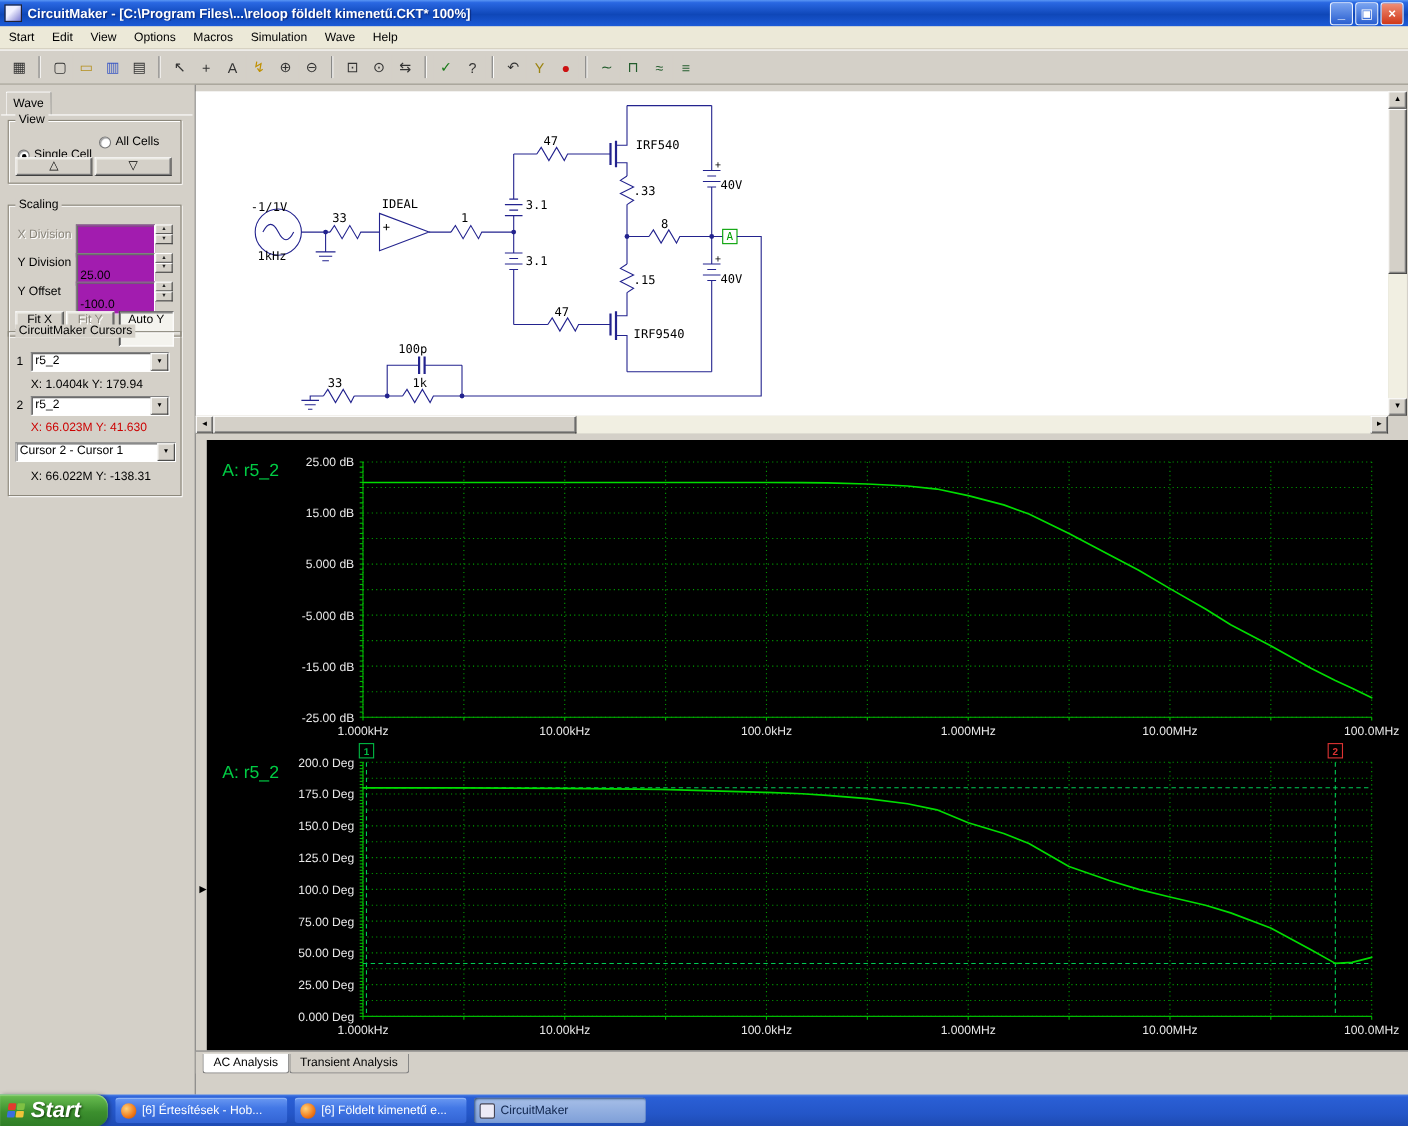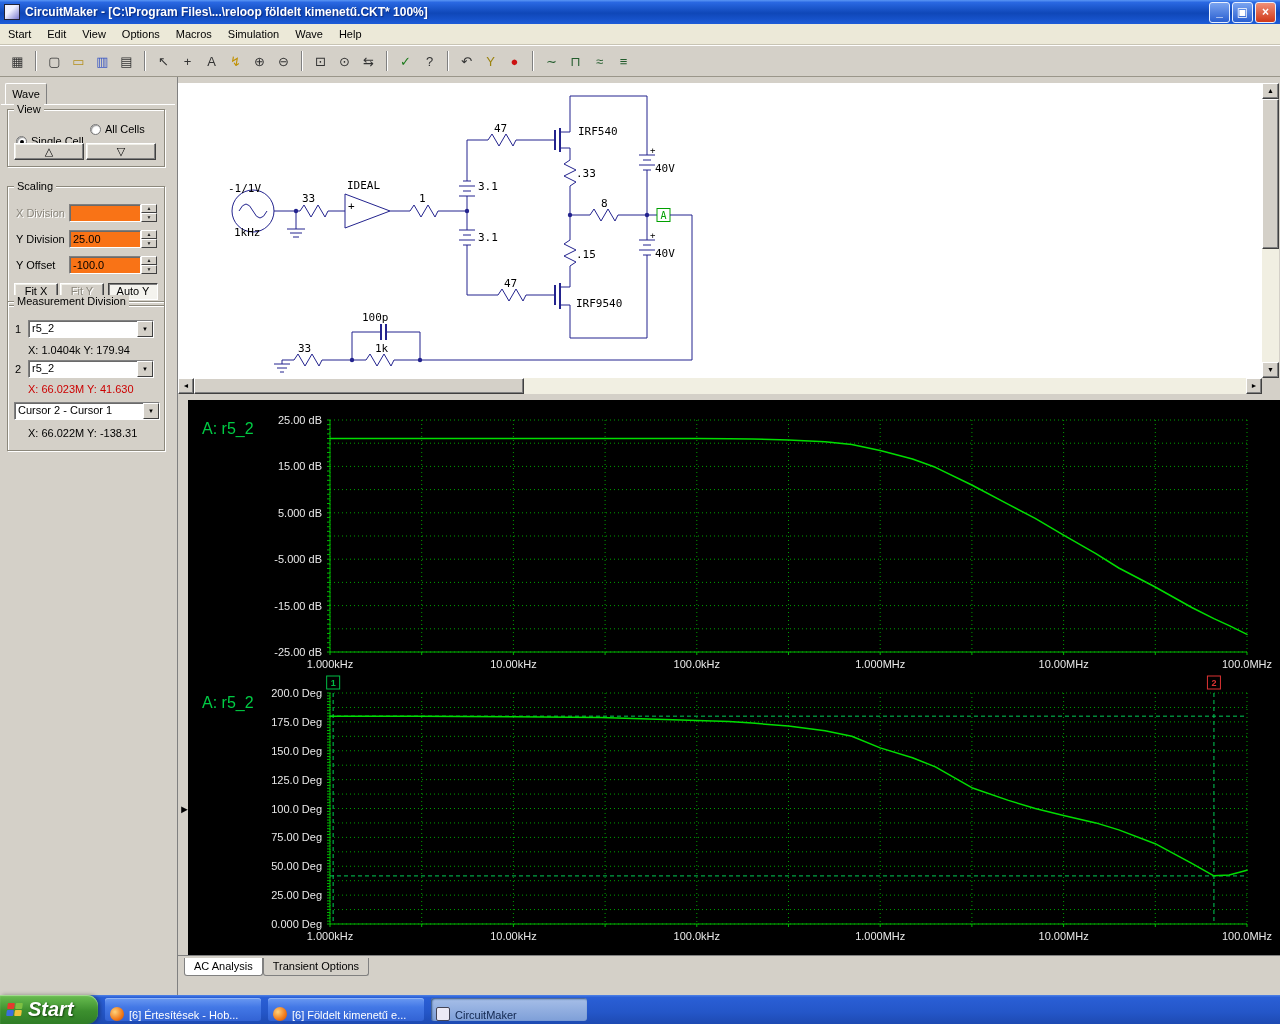--- a/index.html
+++ b/index.html
@@ -32,21 +32,21 @@
   .grp{position:absolute;border:1px solid #8c887c;box-shadow:inset 1px 1px 0 #fff,1px 1px 0 #fff;}
   .legend{position:absolute;top:-7px;left:6px;background:#d4d0c8;padding:0 3px;white-space:nowrap;}
   .radio{position:absolute;display:flex;align-items:center;gap:4px;}
   .rdot{width:11px;height:11px;border-radius:50%;background:#fff;border:1px solid #777;box-shadow:inset 1px 1px 1px #999;position:relative;flex:none;}
   .radio.checked .rdot::after{content:"";position:absolute;left:3px;top:3px;width:4px;height:4px;border-radius:50%;background:#000;}
   .btn3d{position:absolute;background:#d4d0c8;border:1px solid;border-color:#fff #404040 #404040 #fff;box-shadow:inset -1px -1px 0 #808080,inset 1px 1px 0 #f0efe8;text-align:center;font-size:11px;line-height:15px;}
   .btn3d.pressed{background:#f4f3ee;border-color:#404040 #fff #fff #404040;box-shadow:inset 1px 1px 0 #808080;}
   .btn3d.disabled{color:#8a867c;text-shadow:1px 1px 0 #fff;}
   .glabel{position:absolute;white-space:nowrap;}
   .glabel.dim{color:#8a867c;text-shadow:1px 1px 0 #fff;}
-  .field{position:absolute;background:#f97316;border:1px solid;border-color:#808080 #fff #fff #808080;box-shadow:inset 1px 1px 0 #6a6a6a;padding:2px 3px;height:18px;}
+  .field{position:absolute;background:#a21caf;border:1px solid;border-color:#808080 #fff #fff #808080;box-shadow:inset 1px 1px 0 #6a6a6a;padding:14px 3px;height:18px;}
   .spin{position:absolute;width:16px;height:18px;display:flex;flex-direction:column;}
   .spin span{flex:1;background:#d4d0c8;border:1px solid;border-color:#fff #404040 #404040 #fff;font-size:5px;line-height:7px;text-align:center;color:#222;}
   .combo{position:absolute;background:#fff;border:1px solid;border-color:#808080 #fff #fff #808080;box-shadow:inset 1px 1px 0 #6a6a6a;display:flex;align-items:stretch;height:18px;}
   .combo .ctext{flex:1;padding:1px 3px;white-space:nowrap;overflow:hidden;}
   .combo .carrow{width:16px;background:#d4d0c8;border:1px solid;border-color:#fff #404040 #404040 #fff;font-size:6px;line-height:14px;text-align:center;flex:none;}
   .readout{position:absolute;white-space:nowrap;}
   .readout.red{color:#cc0000;}
 
   
   #schematic{position:absolute;left:178px;top:83px;width:1084px;height:295px;background:#fff;}
@@ -89,21 +89,21 @@
     background:linear-gradient(180deg,#4f83e8 0%,#2a5fd6 8%,#2456c8 60%,#1d4ab2 100%);display:flex;align-items:center;}
   #startbtn{height:29px;width:98px;flex:none;background:linear-gradient(180deg,#6bbf52 0%,#3c8f2e 55%,#2f7d26 100%);
     border-radius:0 11px 11px 0;display:flex;align-items:center;gap:6px;padding:0 10px 0 7px;
     box-shadow:inset 0 1px 1px #a8dd96,2px 0 4px rgba(0,0,0,.35);}
   #startbtn .slbl{color:#fff;font-weight:bold;font-style:italic;font-size:20px;text-shadow:1px 1px 2px #14420c;}
   .flag{display:grid;grid-template-columns:7px 7px;grid-template-rows:6px 6px;gap:1px;transform:skewX(-8deg);flex:none;}
   .flag i{border-radius:1px;display:block;}
   .f-r{background:#e33b2e}.f-g{background:#7ec043}.f-b{background:#3b6ee0}.f-y{background:#f0c33a}
   .taskbtn{width:156px;height:23px;margin-left:7px;border-radius:3px;flex:none;
     background:linear-gradient(180deg,#6a99f2 0%,#4378e6 40%,#3263d4 100%);box-shadow:inset 0 1px 0 #8fb4f6;
-    color:#fff;display:flex;align-items:flex-end;gap:5px;padding:0 5px;white-space:nowrap;overflow:hidden;}
+    color:#fff;display:flex;align-items:center;gap:5px;padding:0 5px;white-space:nowrap;overflow:hidden;}
   .taskbtn.active{background:linear-gradient(180deg,#a7bfe8,#7e9fd8);box-shadow:inset 1px 1px 2px #32517e;color:#10254d;}
   .ticon{width:14px;height:14px;border-radius:50%;flex:none;}
   .ticon.ff{background:radial-gradient(circle at 35% 35%,#ffd27a,#f07818 60%,#b14a10);}
   .ticon.cm{border-radius:2px;background:#eceaf6;border:1px solid #445;}
   #tray{margin-left:auto;height:29px;display:flex;align-items:center;gap:7px;
     background:linear-gradient(180deg,#4b86ee,#2f63d4);border-left:1px solid #7fa8f2;padding:0 12px 0 10px;}
   .lang{width:21px;height:17px;background:#2f5cb8;border:1px solid #1a3c86;color:#fff;font-size:10px;font-weight:bold;display:flex;align-items:center;justify-content:center;}
   .tico{width:13px;height:13px;border-radius:50%;font-size:10px;line-height:13px;text-align:center;color:#fff;flex:none;}
   .t-red{background:#d42618}.t-yel{background:#e9b52a}.t-vol{background:transparent;font-size:12px}.t-blu{background:#2a66d8;border:1px solid #9db8e6}.t-grn{background:#2aa02a}
   .clock{color:#fff;margin-left:3px;}
@@ -245,25 +245,25 @@
         <span>▼</span>
       </span>
       <span class="glabel" style="left:8px;top:72px;">Y Offset</span>
       <span class="field" style="left:61px;top:69px;width:72px;">-100.0</span>
       <span class="spin" style="left:133px;top:69px;">
         <span>▲</span>
         <span>▼</span>
       </span>
       <span class="btn3d" style="left:6px;top:96px;width:44px;height:17px;">Fit X</span>
       <span class="btn3d disabled" style="left:52px;top:96px;width:44px;height:17px;">Fit Y</span>
-      <span class="btn3d pressed" style="left:100px;top:96px;width:50px;height:17px;">Auto Y</span>
+      <span class="btn3d pressed" style="left:100px;top:96px;width:50px;height:32px;">Auto Y</span>
     </div>
 
     <div class="grp" style="left:7px;top:224px;width:158px;height:150px;">
-      <span class="legend">Measurement Division</span>
+      <span class="legend">CircuitMaker Cursors</span>
       <span class="glabel" style="left:7px;top:21px;">1</span>
       <span class="combo" style="left:20px;top:18px;width:126px;">
         <span class="ctext">r5_2</span>
         <span class="carrow">▼</span>
       </span>
       <span class="readout" style="left:20px;top:42px;">X: 1.0404k Y: 179.94</span>
       <span class="glabel" style="left:7px;top:61px;">2</span>
       <span class="combo" style="left:20px;top:58px;width:126px;">
         <span class="ctext">r5_2</span>
         <span class="carrow">▼</span>
@@ -654,21 +654,21 @@
         <line x1="1025.9321096246795" x2="1025.9321096246795" y1="293" y2="524" class="cursorline"></line>
         <line x1="142" x2="1059" y1="475.91735" y2="475.91735" class="cursorline"></line>
         <rect x="1019.4321096246795" y="276" width="13" height="13" fill="#000000" stroke="#dd3333"></rect>
         <text x="1025.9321096246795" y="286" class="curslab" fill="#dd3333">2</text>
         <polyline points="142.0,316.2 229.5,316.3 325.4,316.7 412.9,317.6 508.8,320.4 541.1,321.6 564.0,323.1 600.4,326.0 637.0,330.7 663.8,336.2 692.2,347.9 724.5,357.7 747.4,366.9 783.8,387.7 820.4,400.4 847.2,408.5 875.6,415.4 907.9,422.9 930.8,429.9 967.2,443.7 1003.8,463.4 1025.9,475.8 1041.2,474.9 1059.0,470.3" fill="none" stroke="#00dd00" stroke-width="1.5" stroke-linejoin="round" stroke-linecap="round"></polyline>
       </svg>
   </div>
 
   <div id="tabstrip">
     <span class="sheet-tab active">AC Analysis</span>
-    <span class="sheet-tab">Transient Options</span>
+    <span class="sheet-tab">Transient Analysis</span>
   </div>
 
   <div id="taskbar">
     <div id="startbtn">
       <span class="flag">
           <i class="f-r"></i>
           <i class="f-g"></i>
           <i class="f-b"></i>
           <i class="f-y"></i>
         </span>

